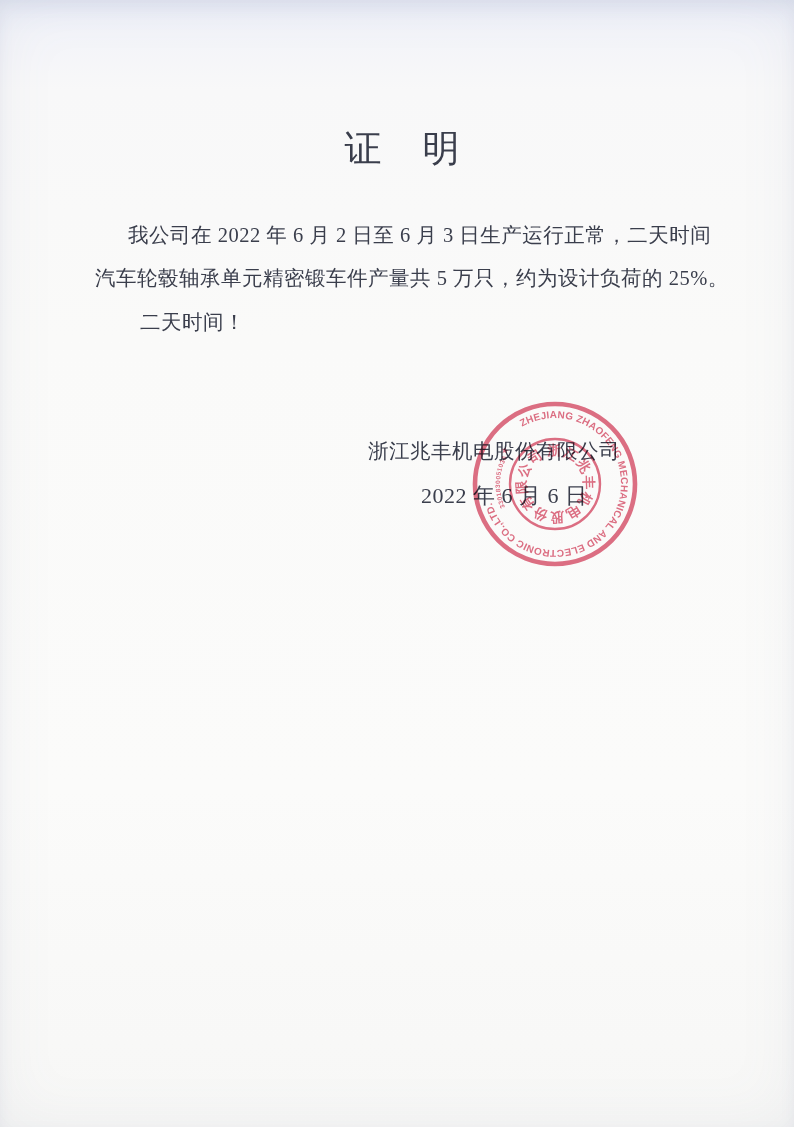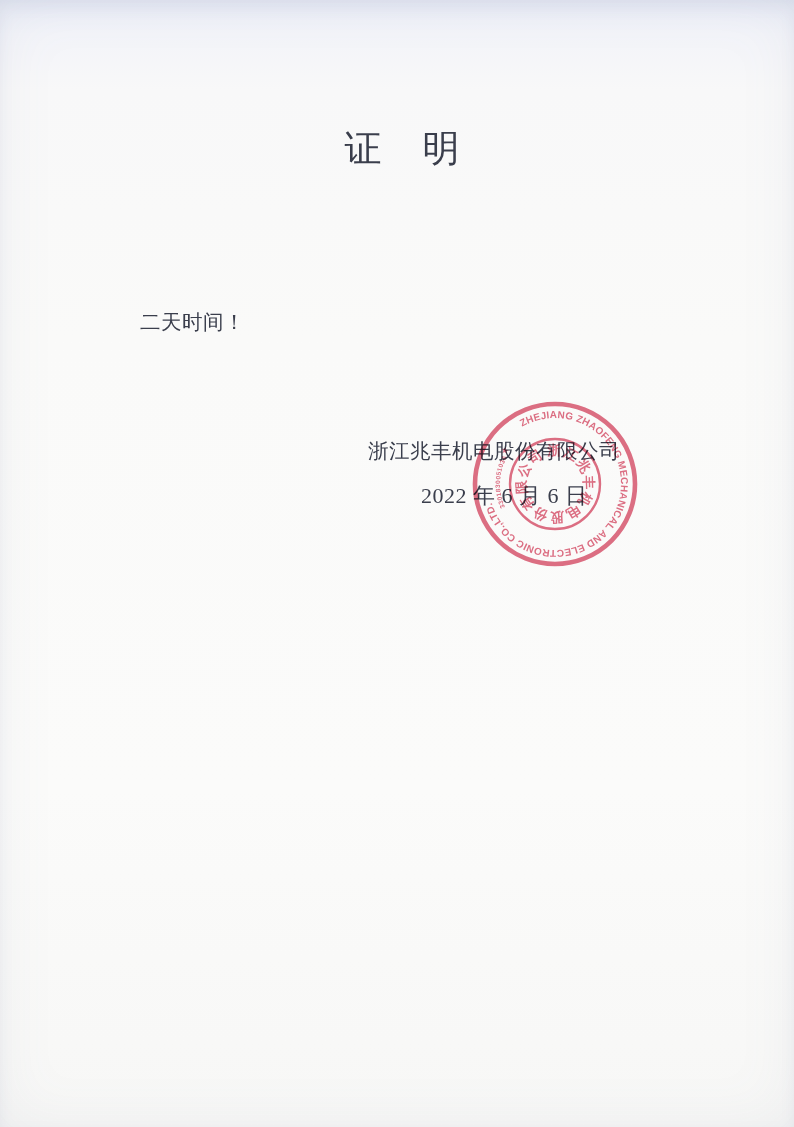--- a/index.html
+++ b/index.html
@@ -103,21 +103,23 @@
   }
   .seal .star { font-size: 9px; }
 </style>
 </head>
 <body>
 
 <div class="paper">
 
   <h1 class="title">证　明</h1>
 
+  <div class="bodyline line1">我公司在 2022 年 6 月 2 日至 6 月 3 日生产运行正常，二天时间</div>
 
+  <div class="bodyline line2">汽车轮毂轴承单元精密锻车件产量共 5 万只，约为设计负荷的 25%。</div>
 
   <div class="bodyline line3">二天时间！</div>
 
   <div class="company">浙江兆丰机电股份有限公司</div>
 
   <div class="date">2022 年 6 月 6 日</div>
 
   <svg class="seal" viewBox="-100 -100 200 200" xmlns="http://www.w3.org/2000/svg">
     <defs>
       <path id="engPath" d="M -33 -57.16 A 66 66 0 1 1 33 57.16 A 66 66 0 1 1 -33 -57.16"></path>

